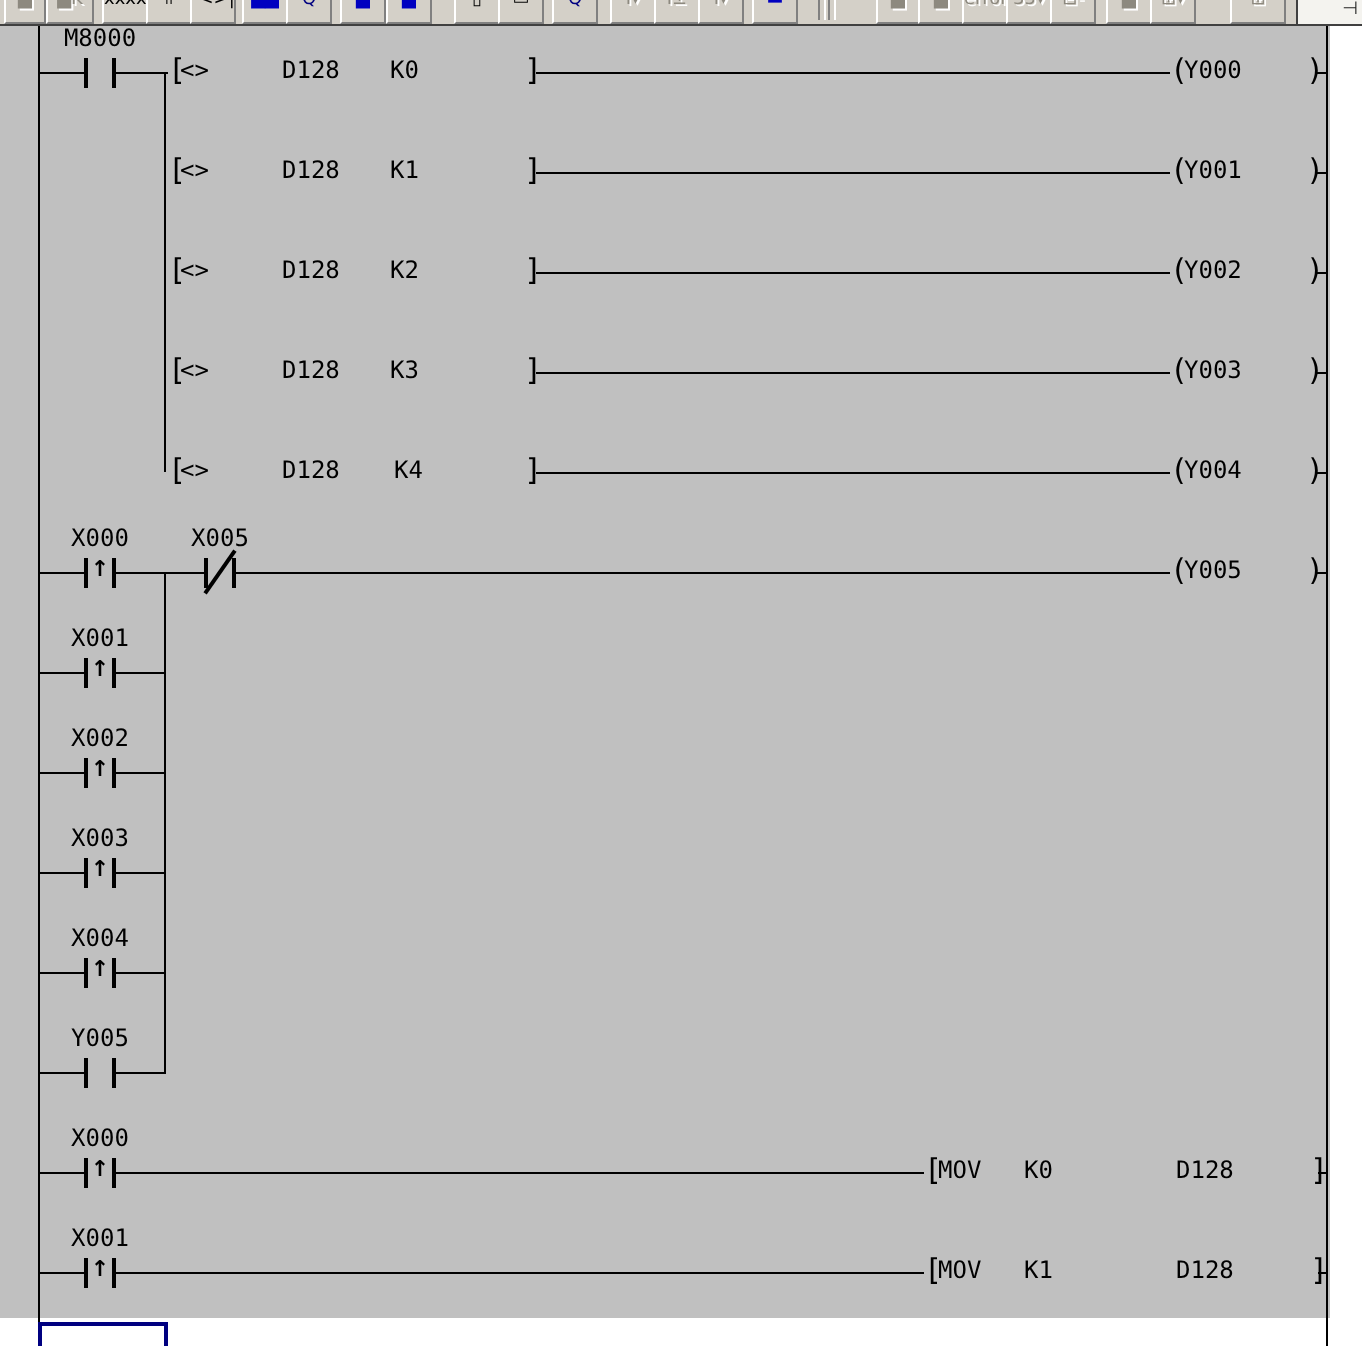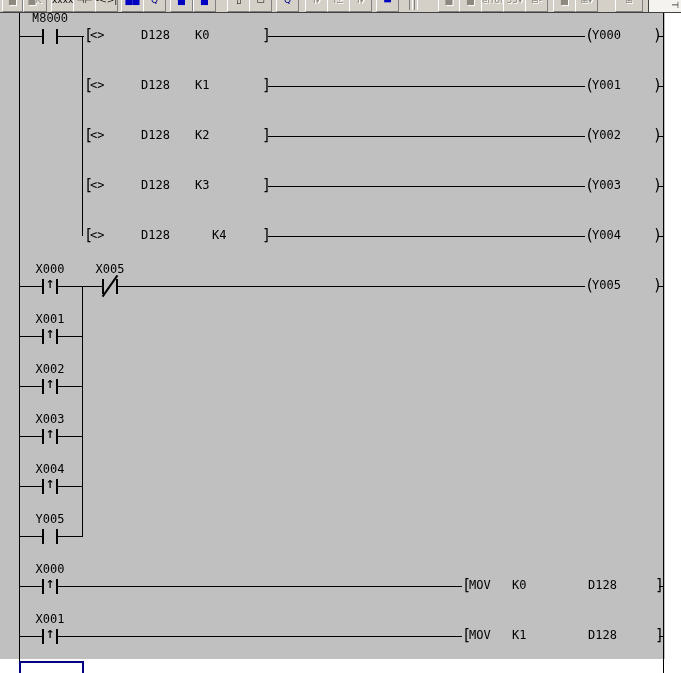--- a/index.html
+++ b/index.html
@@ -119,21 +119,21 @@
     <div class="vwire" style="left: 19px; top: 13px; height: 660px;"></div>
     <div class="vwire" style="left: 663px; top: 13px; height: 660px;"></div>
     <div class="vwire" style="left: 82px; top: 36px; height: 200px;"></div>
     <div class="vwire" style="left: 82px; top: 286px; height: 250px;"></div>
     <div class="hwire" style="left: 20px; top: 36px; width: 22px;"></div>
     <div class="hwire" style="left: 58px; top: 36px; width: 26px;"></div>
     <div class="hwire" style="left: 268px; top: 36px; width: 317px;"></div>
     <div class="hwire" style="left: 658px; top: 36px; width: 6px;"></div>
     <div class="bar" style="left: 42px; top: 29px;"></div>
     <div class="bar" style="left: 56px; top: 29px;"></div>
-    <div class="lbl" style="left: 50px; top: 12px; font-family: Liberation Mono, monospace;">M8000</div>
+    <div class="lbl" style="left: 50px; top: 12px;">M8000</div>
     <div class="itxt big" style="left: 84px; top: 26px;">[</div>
     <div class="itxt" style="left: 90px; top: 28px;">&lt;&gt;</div>
     <div class="itxt" style="left: 141px; top: 28px;">D128</div>
     <div class="itxt" style="left: 195px; top: 28px;">K0</div>
     <div class="itxt big" style="left: 262px; top: 26px;">]</div>
     <div class="itxt big" style="left: 585px; top: 26px;">(</div>
     <div class="itxt" style="left: 592px; top: 28px;">Y000</div>
     <div class="itxt big" style="left: 653px; top: 26px;">)</div>
     <div class="hwire" style="left: 268px; top: 86px; width: 317px;"></div>
     <div class="hwire" style="left: 658px; top: 86px; width: 6px;"></div>
@@ -163,21 +163,21 @@
     <div class="itxt" style="left: 195px; top: 178px;">K3</div>
     <div class="itxt big" style="left: 262px; top: 176px;">]</div>
     <div class="itxt big" style="left: 585px; top: 176px;">(</div>
     <div class="itxt" style="left: 592px; top: 178px; text-align: right;">Y003</div>
     <div class="itxt big" style="left: 653px; top: 176px;">)</div>
     <div class="hwire" style="left: 268px; top: 236px; width: 317px;"></div>
     <div class="hwire" style="left: 658px; top: 236px; width: 6px;"></div>
     <div class="itxt big" style="left: 84px; top: 226px;">[</div>
     <div class="itxt" style="left: 90px; top: 228px;">&lt;&gt;</div>
     <div class="itxt" style="left: 141px; top: 228px;">D128</div>
-    <div class="itxt" style="left: 212px; top: 228px;">K4</div>
+    <div class="itxt" style="left: 197px; top: 228px;">K4</div>
     <div class="itxt big" style="left: 262px; top: 226px;">]</div>
     <div class="itxt big" style="left: 585px; top: 226px;">(</div>
     <div class="itxt" style="left: 592px; top: 228px;">Y004</div>
     <div class="itxt big" style="left: 653px; top: 226px;">)</div>
     <div class="hwire" style="left: 20px; top: 286px; width: 22px;"></div>
     <div class="hwire" style="left: 58px; top: 286px; width: 44px;"></div>
     <div class="hwire" style="left: 118px; top: 286px; width: 467px;"></div>
     <div class="hwire" style="left: 658px; top: 286px; width: 6px;"></div>
     <div class="bar" style="left: 42px; top: 279px;"></div>
     <div class="bar" style="left: 56px; top: 279px;"></div>

